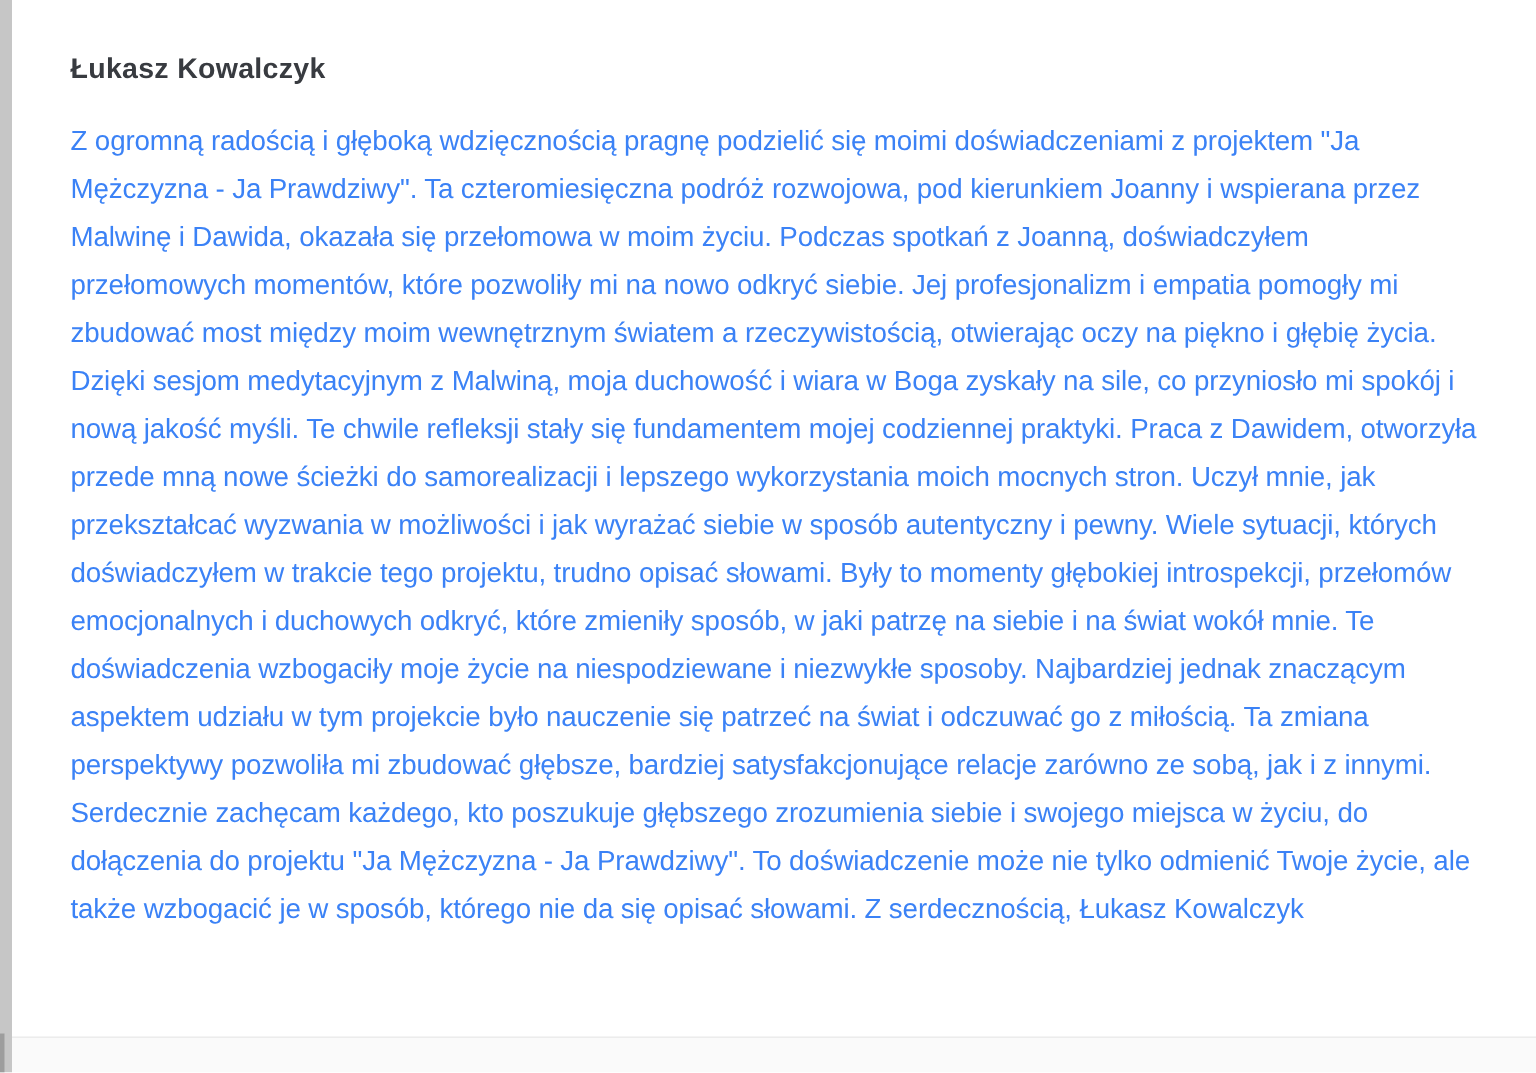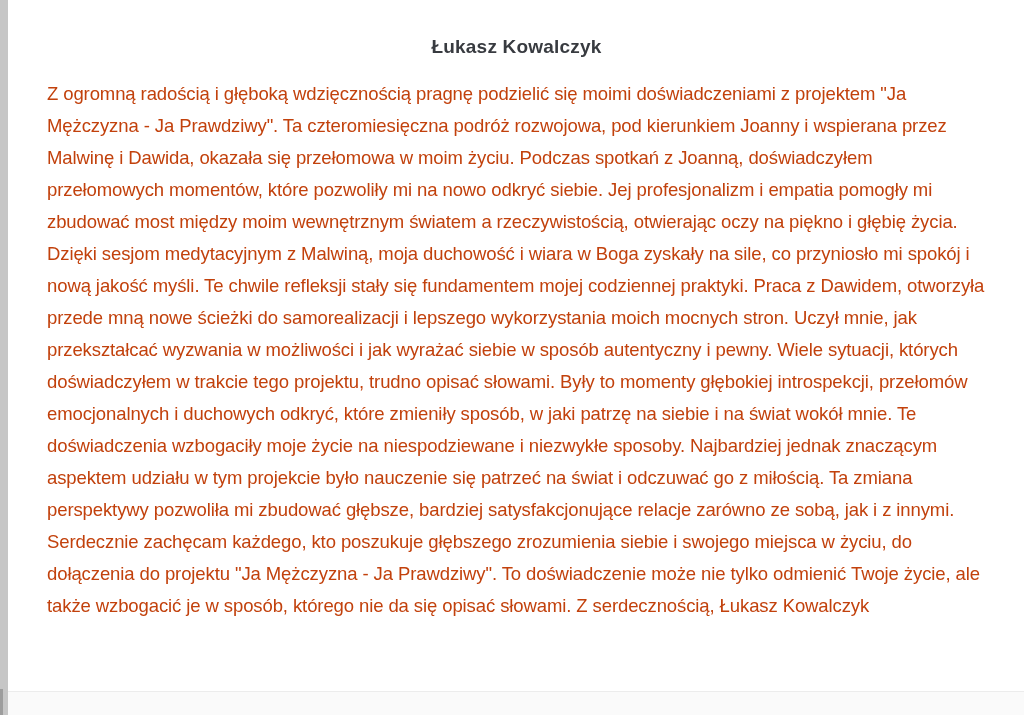--- a/index.html
+++ b/index.html
@@ -40,29 +40,28 @@
     background: #ffffff;
     box-sizing: border-box;
     padding: 36px 38px 0 39px;
   }
   .author {
     margin: 0 0 20px 0;
     font-size: 19px;
     font-weight: bold;
     letter-spacing: 0.2px;
     color: #383b40;
-    text-align: center;
   }
   .testimonial-text {
     margin: 0;
     max-width: 941px;
     font-size: 18.5px;
     line-height: 32px;
     letter-spacing: -0.1px;
-    color: #c2410c;
+    color: #3b82f6;
   }
   .footer-band {
     position: absolute;
     left: 8px;
     top: 691px;
     width: 1016px;
     height: 24px;
     background: #fafafa;
     border-top: 1px solid #ececec;
     box-sizing: border-box;

